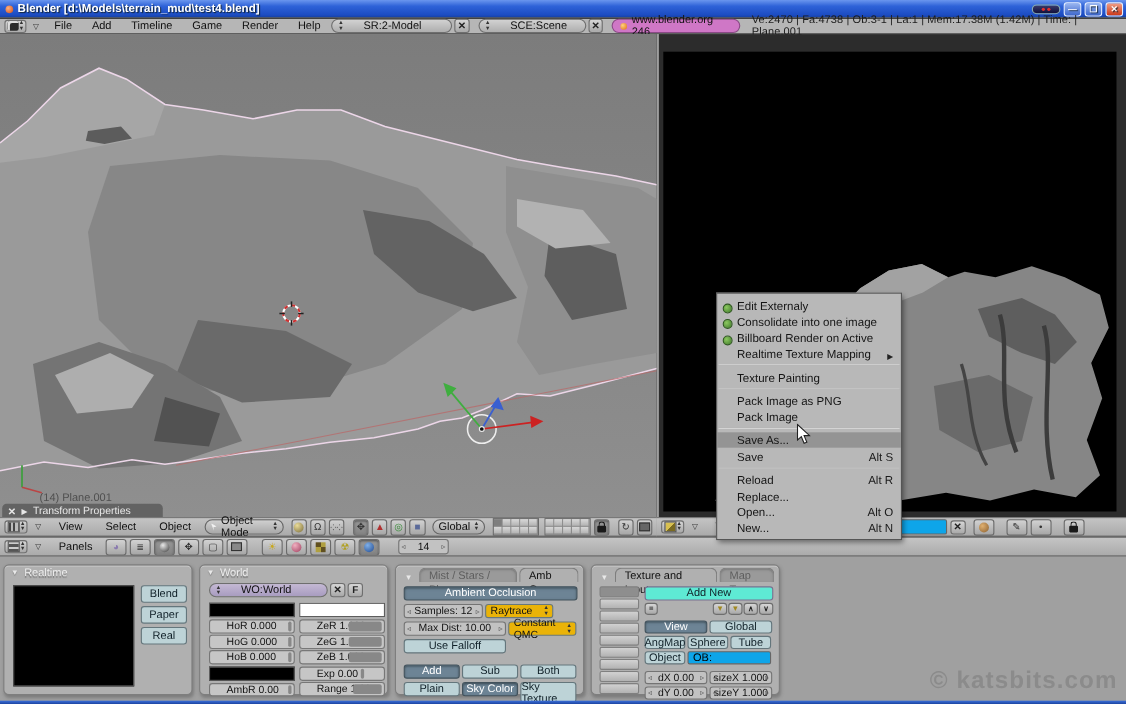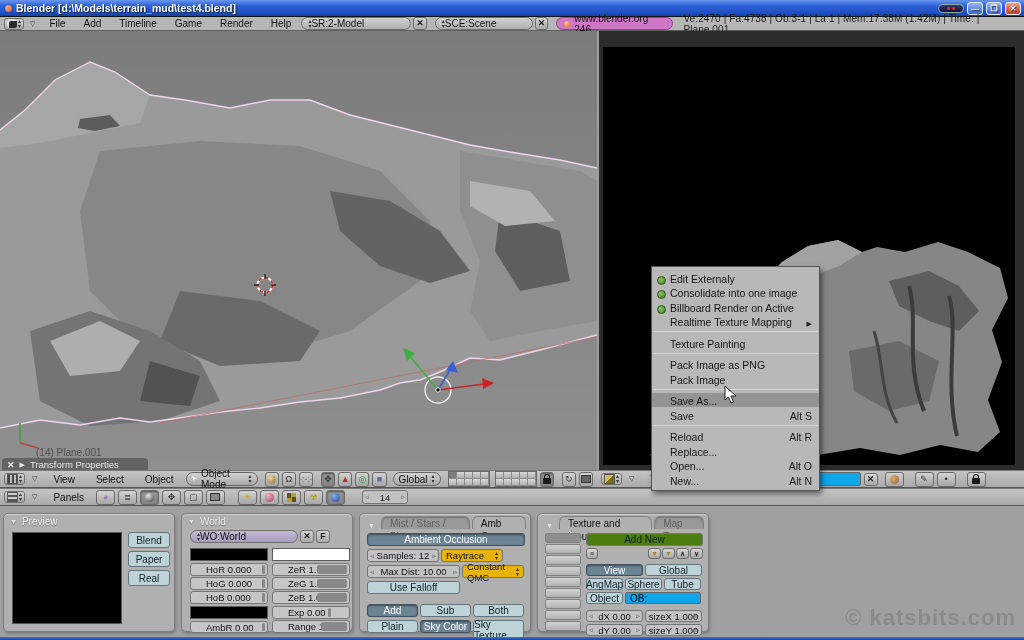--- a/index.html
+++ b/index.html
@@ -21,21 +21,21 @@
 
   
   .topbar{position:absolute;left:0;top:16px;width:1024px;height:15px;background:#b6b6b6;
     border-top:1px solid #111;border-bottom:1px solid #5f5f5f;display:flex;align-items:center;font-size:10px;color:#111;padding:0 4px;gap:2px}
   .menu-lbl{padding:0 8px;color:#101010}
   .tri{font-size:7px;color:#3a3a3a;padding:0 4px}
   .ed-icon-btn{height:12px;display:flex;align-items:center;gap:1px;background:linear-gradient(#d6d6d6,#a8a8a8);
     border:1px solid #707070;border-radius:3px;padding:0 2px;font-size:8px}
   .updown{font-size:6px;line-height:5px;display:inline-block;color:#333}
   .ddl{height:13px;display:flex;align-items:center;background:linear-gradient(#d2d2d2,#aeaeae);
-    border:1px solid #6e6e6e;border-radius:7px;padding:0 6px;gap:0;font-size:10px;color:#111}
+    border:1px solid #6e6e6e;border-radius:7px;padding:0 6px;gap:19px;font-size:10px;color:#111}
   .xbtn{width:14px;height:13px;border:1px solid #6e6e6e;border-radius:3px;background:linear-gradient(#d6d6d6,#a8a8a8);
     font-size:9px;font-weight:bold;text-align:center;line-height:11px;color:#222}
   .weblink{height:13px;display:flex;align-items:center;gap:4px;background:#cf77c6;border:1px solid #8a4a86;border-radius:7px;
     padding:0 7px;font-size:10px;color:#111}
   .weblink .dot{width:6px;height:6px;border-radius:50%;background:radial-gradient(circle at 35% 35%,#ffd080,#e07010)}
   .stats{margin-left:8px;font-size:10px;color:#1c1c1c;letter-spacing:.1px}
 
   
   .vp3d{position:absolute;left:0;top:31px;width:597px;height:439px;background:#858585;border-right:2px solid #4a4a4a}
   .vp3d svg{display:block}
@@ -458,21 +458,21 @@
       <span style="width:9px;height:9px;border-radius:50%;background:radial-gradient(circle at 35% 30%,#80b0e8,#204a90);display:inline-block"></span>
     </span>
   <span class="num" style="width:46px;height:14px;margin-left:14px">14</span>
 </div>
 
 <div class="panels-area">
 
   <div class="panel" style="left:3px;top:7px;width:172px;height:119px">
     <div class="phdr">
       <span class="tri">▼</span>
-      <span>Preview</span>
+      <span>Realtime</span>
     </div>
     <div style="position:absolute;left:8px;top:18px;width:110px;height:92px;background:#000;border:1px solid #555"></div>
     <div style="position:absolute;left:124px;top:18px;width:42px;display:flex;flex-direction:column;gap:3px">
       <span class="tgl" style="height:16px">Blend</span>
       <span class="tgl" style="height:16px">Paper</span>
       <span class="tgl" style="height:16px">Real</span>
     </div>
   </div>
 
   <div class="panel" style="left:181px;top:7px;width:172px;height:119px">
@@ -560,21 +560,21 @@
       <div class="chslot"></div>
       <div class="chslot"></div>
       <div class="chslot"></div>
       <div class="chslot"></div>
       <div class="chslot"></div>
       <div class="chslot"></div>
       <div class="chslot"></div>
       <div class="chslot"></div>
     </div>
     <div style="position:absolute;left:48px;top:19px;width:117px;display:flex;flex-direction:column;gap:2px">
-      <span class="tgl" style="height:13px;background:#4d7c0f;border-color:#7a7090">Add New</span>
+      <span class="tgl" style="height:13px;background:#5eead4;border-color:#7a7090">Add New</span>
       <div class="row" style="justify-content:space-between">
         <span class="xbtn" style="width:12px;height:11px;line-height:9px;font-size:7px">≡</span>
         <span style="display:flex;gap:1px">
           <span class="xbtn" style="width:13px;height:11px;line-height:9px;font-size:7px;color:#a08820">▼</span>
           <span class="xbtn" style="width:13px;height:11px;line-height:9px;font-size:7px;color:#a08820">▼</span>
           <span class="xbtn" style="width:13px;height:11px;line-height:9px;font-size:7px">∧</span>
           <span class="xbtn" style="width:13px;height:11px;line-height:9px;font-size:7px">∨</span>
         </span>
       </div>
       <div class="row" style="margin-top:3px">

